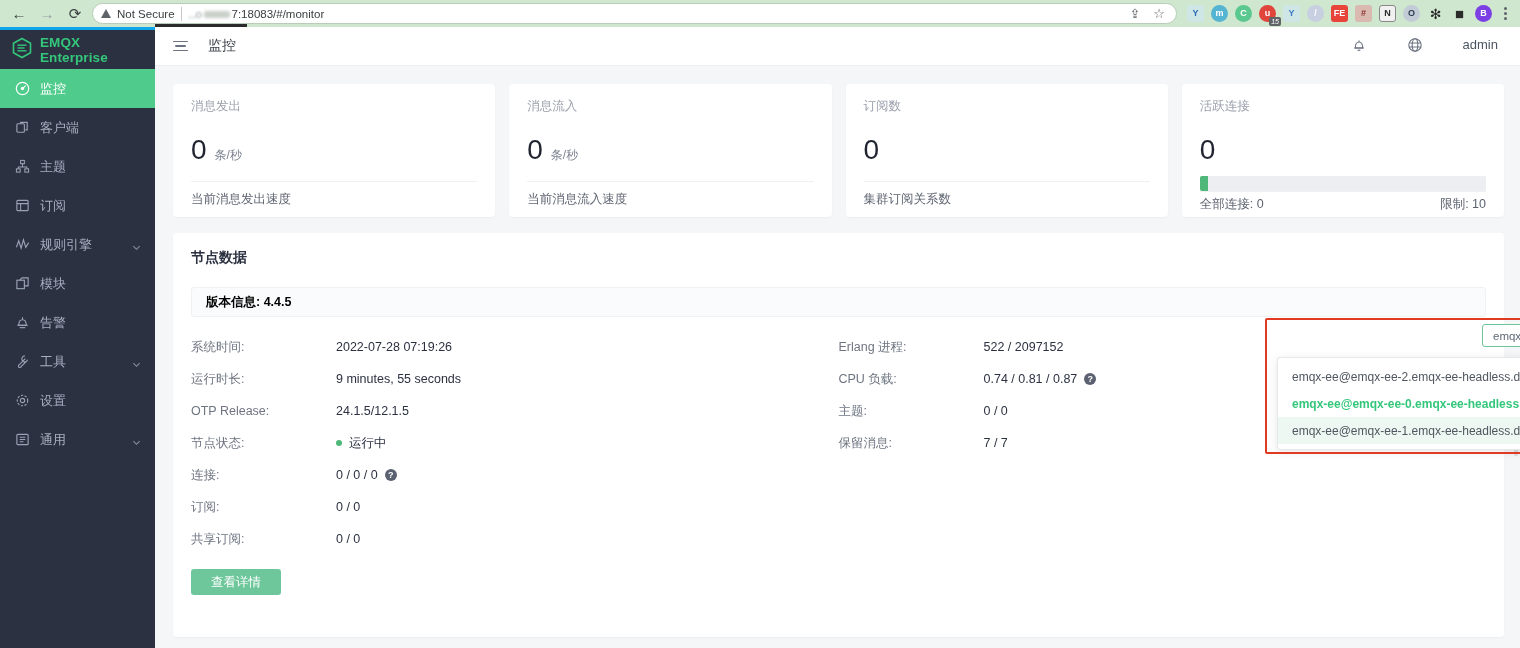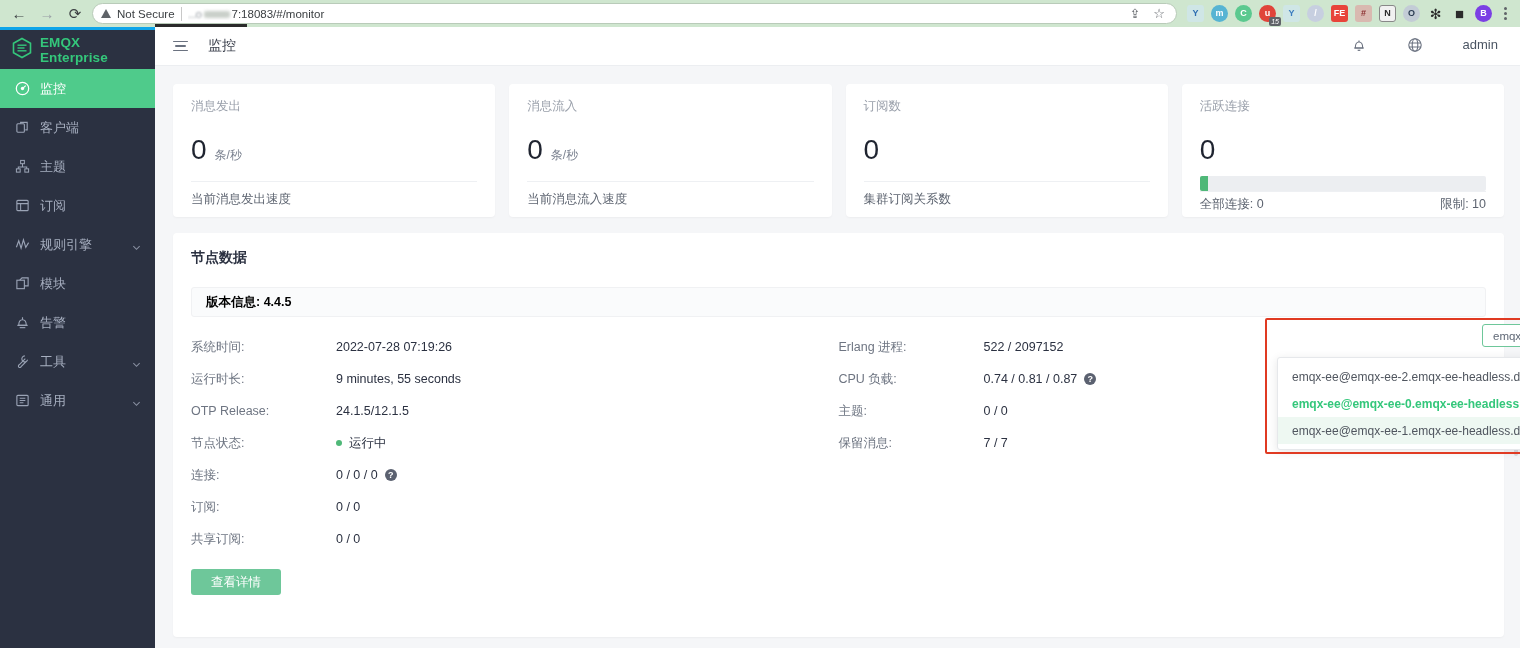--- a/index.html
+++ b/index.html
@@ -549,20 +549,29 @@
             </svg>
         </span>
         <span class="nav-label">工具</span>
         <span class="caret">
           <svg width="9" height="9" viewBox="0 0 10 10">
               <path d="M1.5 3.5 L5 7 L8.5 3.5" fill="none" stroke="currentColor" stroke-width="1.2"></path>
             </svg>
         </span>
       </div>
 
+      <div class="nav-item">
+        <span class="ni-icon">
+          <svg width="15" height="15" viewBox="0 0 16 16">
+              <circle cx="8" cy="8" r="2.3" fill="none" stroke="currentColor" stroke-width="1.2"></circle>
+              <circle cx="8" cy="8" r="5.6" fill="none" stroke="currentColor" stroke-width="1.2" stroke-dasharray="2.4 1.6"></circle>
+            </svg>
+        </span>
+        <span class="nav-label">设置</span>
+      </div>
 
       <div class="nav-item">
         <span class="ni-icon">
           <svg width="15" height="15" viewBox="0 0 16 16">
               <rect x="2" y="2.5" width="12" height="11" rx="1" fill="none" stroke="currentColor" stroke-width="1.2"></rect>
               <path d="M5 5.5h6M5 8h6M5 10.5h4" stroke="currentColor" stroke-width="1.1"></path>
             </svg>
         </span>
         <span class="nav-label">通用</span>
         <span class="caret">

